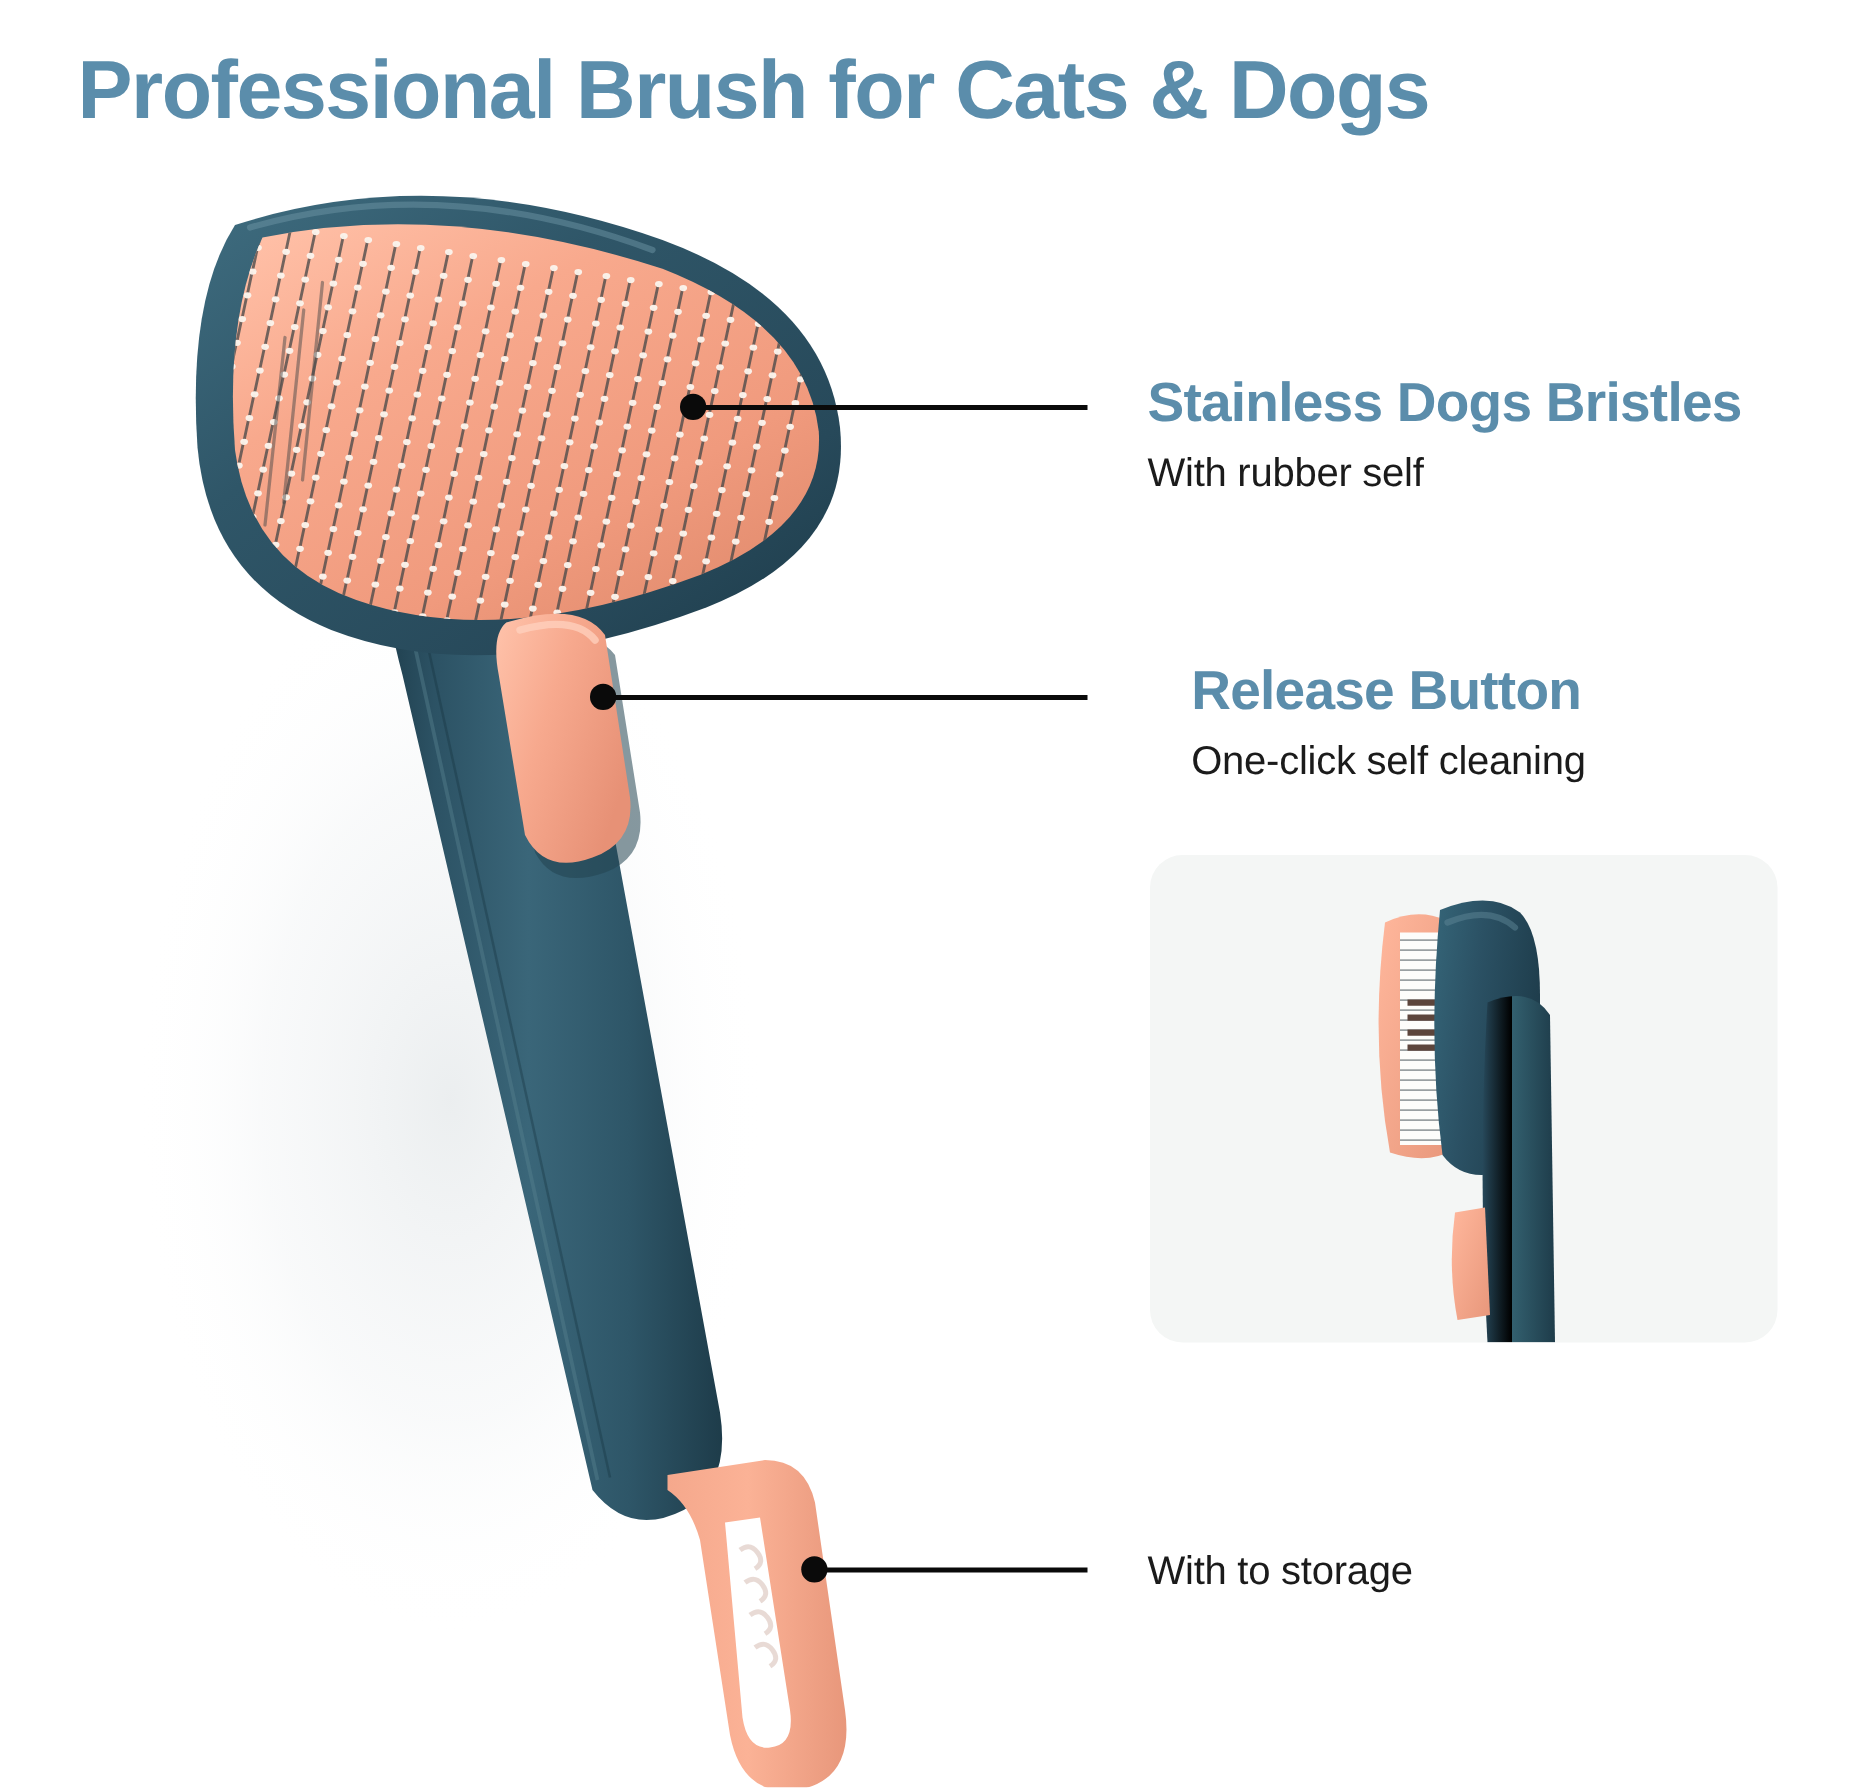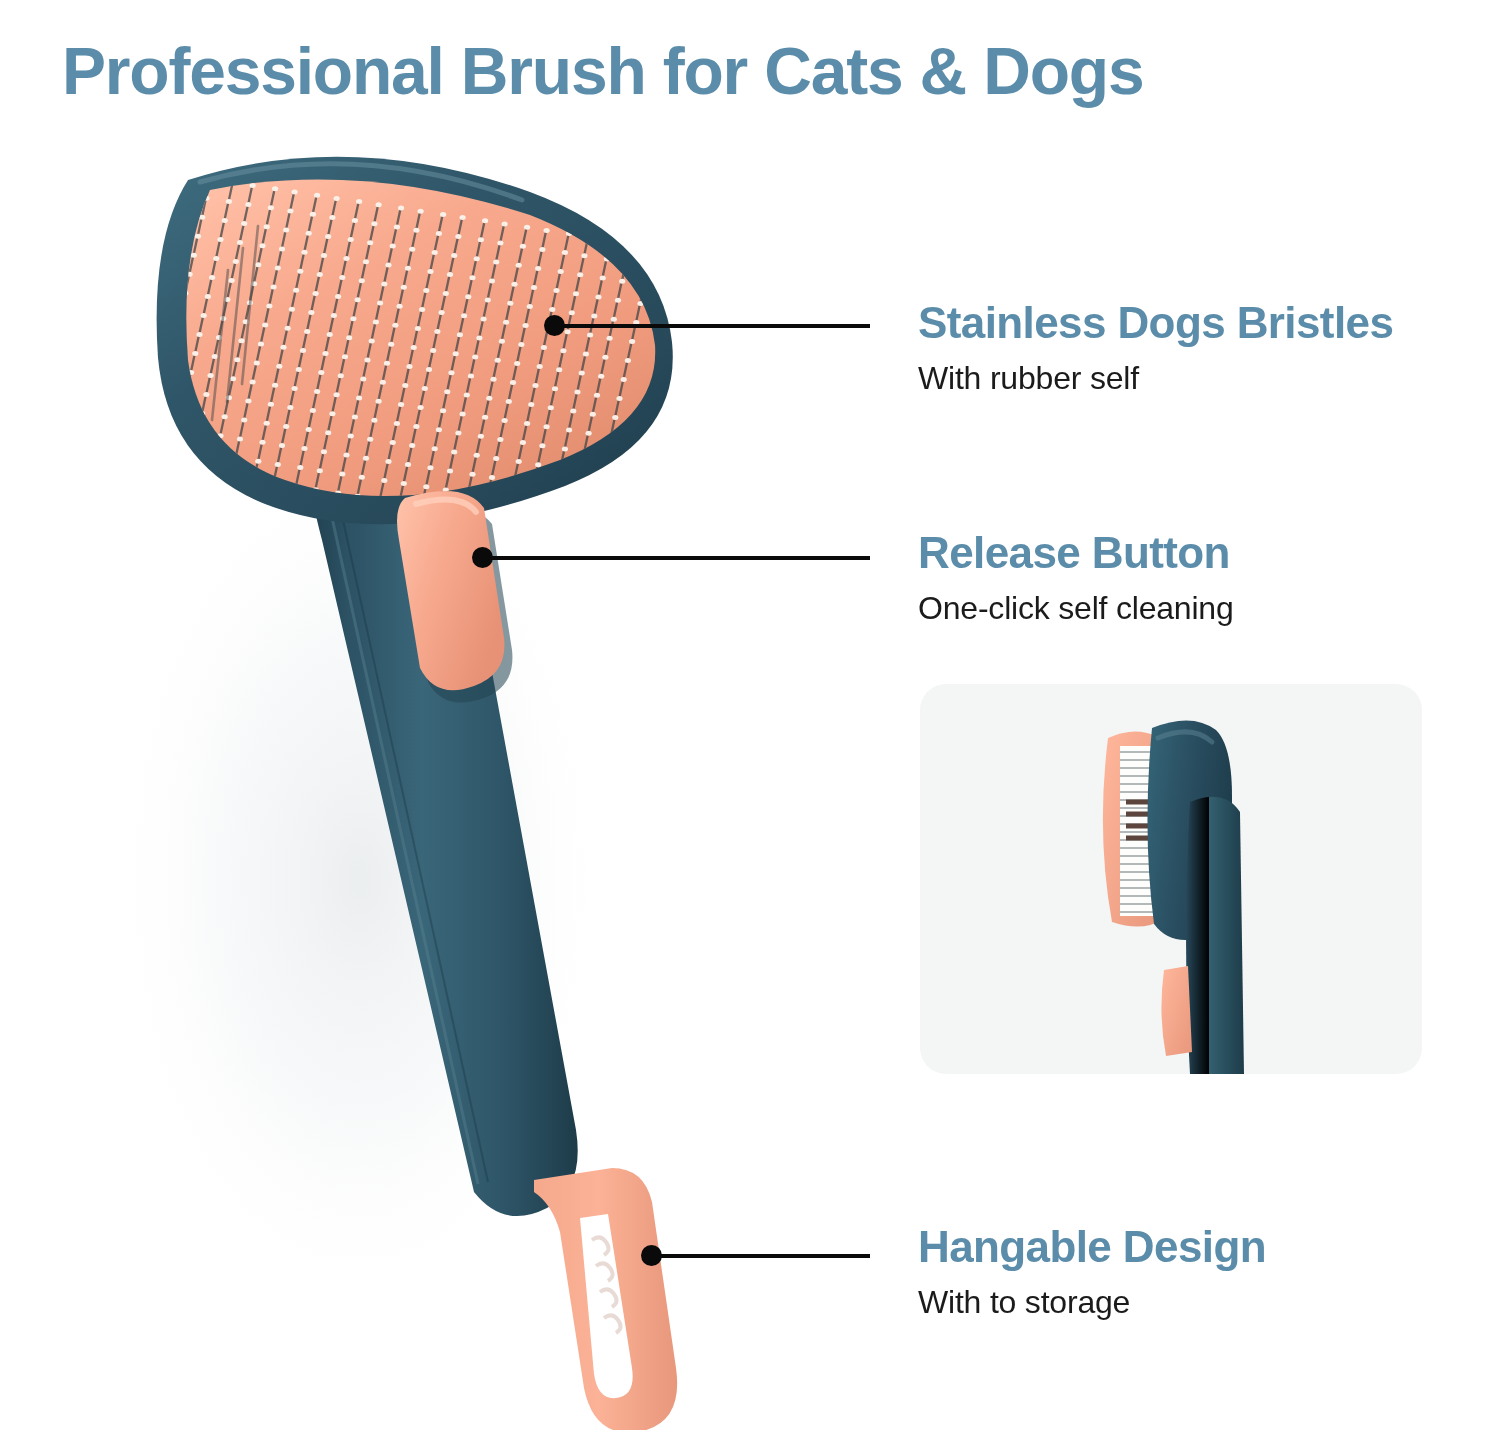--- a/index.html
+++ b/index.html
@@ -47,21 +47,21 @@
   .callout-sub {
     font-size: 32px;
     font-weight: normal;
     color: #1b1b1b;
     letter-spacing: -0.2px;
     line-height: 1.1;
     margin-top: 15px;
     white-space: nowrap;
   }
   #callout-1 { top: 300px; }
-  #callout-2 { top: 530px; }
+  #callout-2 { top: 530px; margin-left: 35px; }
   #callout-3 { top: 1224px; }
 
   
   .leader {
     position: absolute;
     height: 4px;
     background: #0a0a0a;
   }
   .leader-dot {
     position: absolute;
@@ -943,21 +943,20 @@
   <div class="callout-heading">Stainless Dogs Bristles</div>
   <div class="callout-sub">With rubber self</div>
 </div>
 
 <div class="callout" id="callout-2">
   <div class="callout-heading">Release Button</div>
   <div class="callout-sub">One-click self cleaning</div>
 </div>
 
 <div class="callout" id="callout-3">
-  <div class="callout-heading">Hangable Design</div>
   <div class="callout-sub">With to storage</div>
 </div>
 
 <div id="inset-photo-panel">
   <svg id="inset-photo" viewBox="0 0 502 390" xmlns="http://www.w3.org/2000/svg">
     <defs>
       <linearGradient id="insetTeal" x1="0" y1="0" x2="1" y2="0.3">
         <stop offset="0%" stop-color="#37footer"></stop>
         <stop offset="0%" stop-color="#356578"></stop>
         <stop offset="45%" stop-color="#2b5164"></stop>

